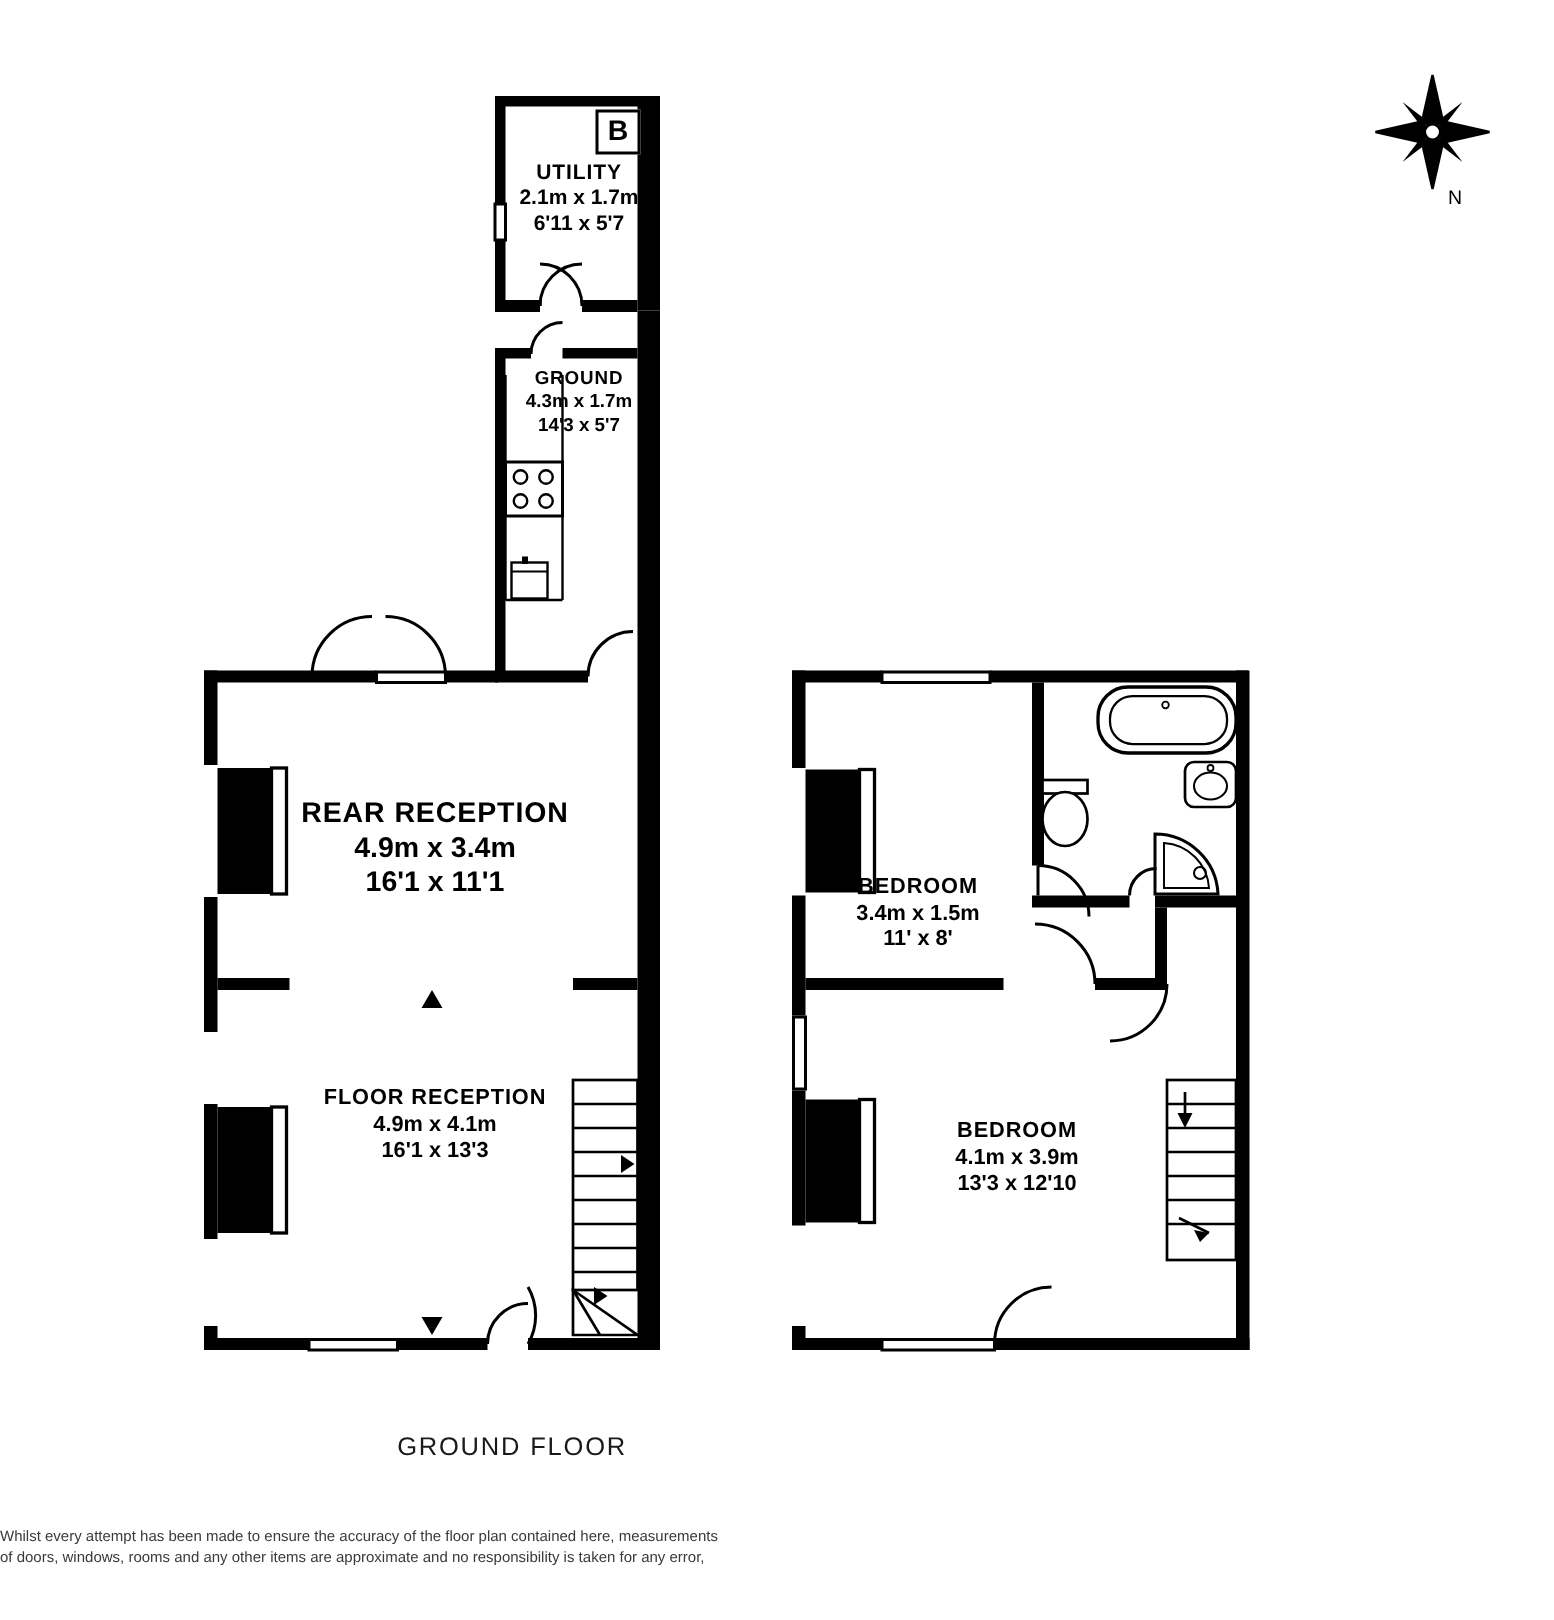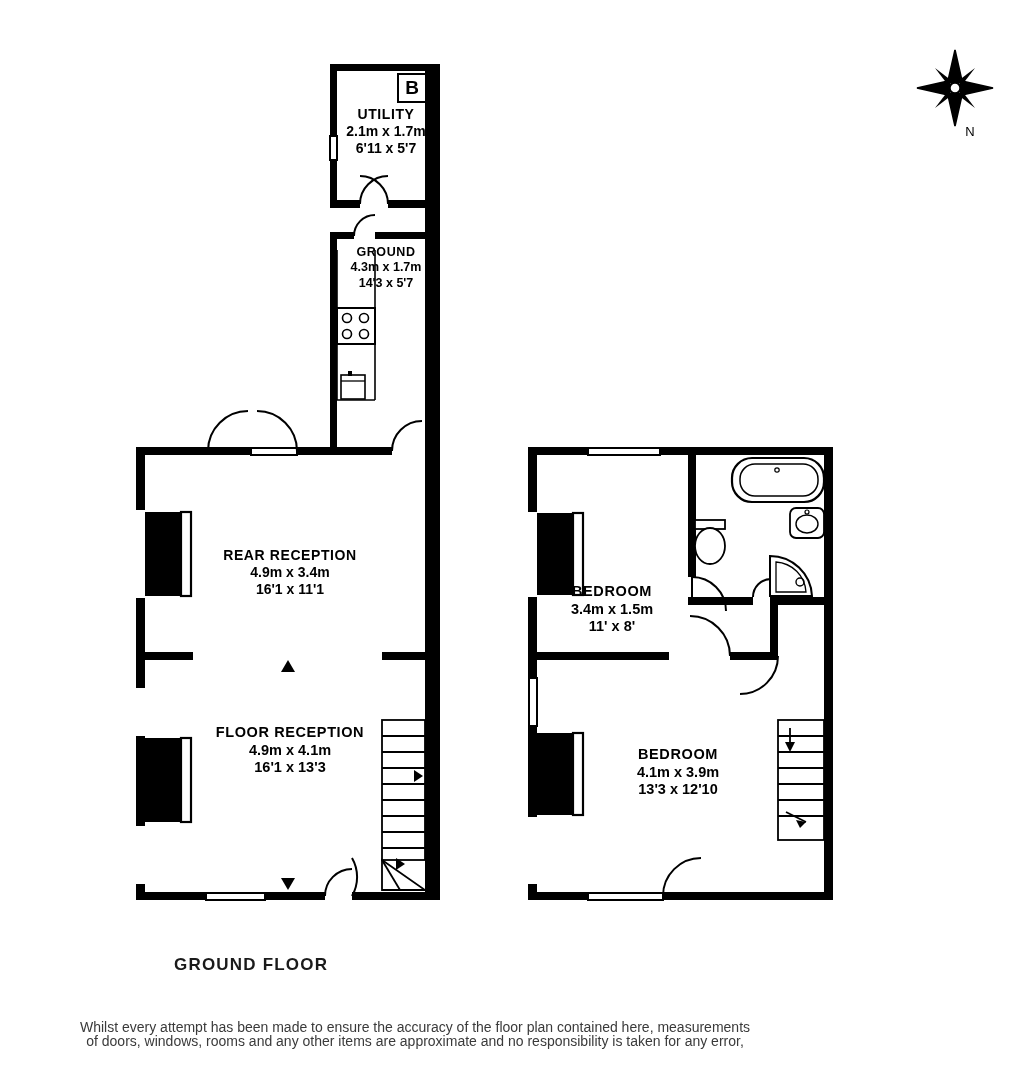--- a/index.html
+++ b/index.html
@@ -29,33 +29,32 @@
   }
   .room-name {
     font-weight: bold;
     letter-spacing: 0.6px;
   }
   .room-dim {
     font-weight: bold;
   }
   .floor-title {
     position: absolute;
-    text-align: left;
+    text-align: right;
     font-size: 17px;
     letter-spacing: 1.2px;
     color: #1a1a1a;
     white-space: nowrap;
-    font-weight: bold;
   }
   .disclaimer {
     position: absolute;
     left: 0;
     width: 830px;
-    text-align: center;
-    font-size: 14px;
+    text-align: left;
+    font-size: 10px;
     color: #3a3a3a;
     line-height: 1.35;
   }
   svg.plan-svg {
     position: absolute;
     left: 0;
     top: 0;
   }
   .badge-b {
     position: absolute;
@@ -293,21 +292,21 @@
     <div class="room-dim">2.1m x 1.7m</div>
     <div class="room-dim">6'11 x 5'7</div>
   </div>
 
   <div class="label" style="left:278px; top:245px; width:216px; font-size:12.5px;">
     <div class="room-name">GROUND</div>
     <div class="room-dim">4.3m x 1.7m</div>
     <div class="room-dim">14'3 x 5'7</div>
   </div>
 
-  <div class="label" style="left:168px; top:531px; width:244px; font-size:14px;margin-top:16px;">
+  <div class="label" style="left:168px; top:531px; width:244px; font-size:19px;">
     <div class="room-name">REAR RECEPTION</div>
     <div class="room-dim">4.9m x 3.4m</div>
     <div class="room-dim">16'1 x 11'1</div>
   </div>
 
   <div class="label" style="left:168px; top:724px; width:244px; font-size:14.5px;">
     <div class="room-name">FLOOR RECEPTION</div>
     <div class="room-dim">4.9m x 4.1m</div>
     <div class="room-dim">16'1 x 13'3</div>
   </div>

